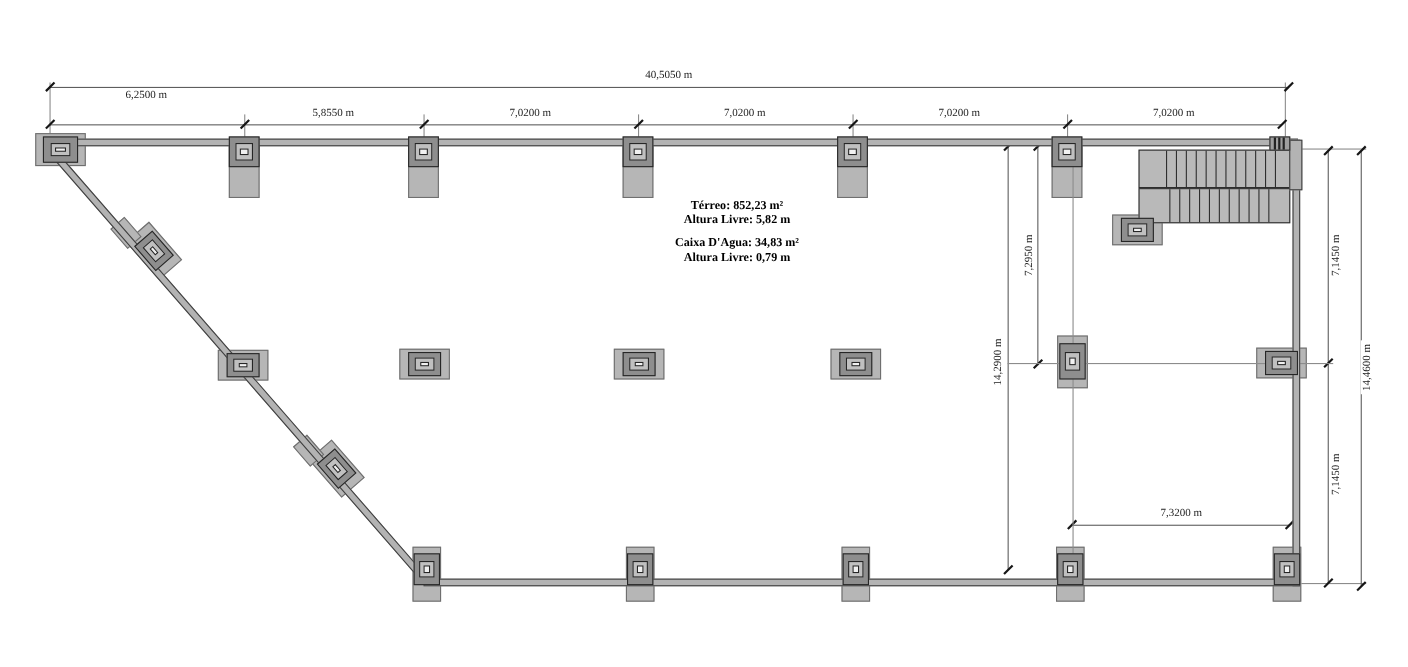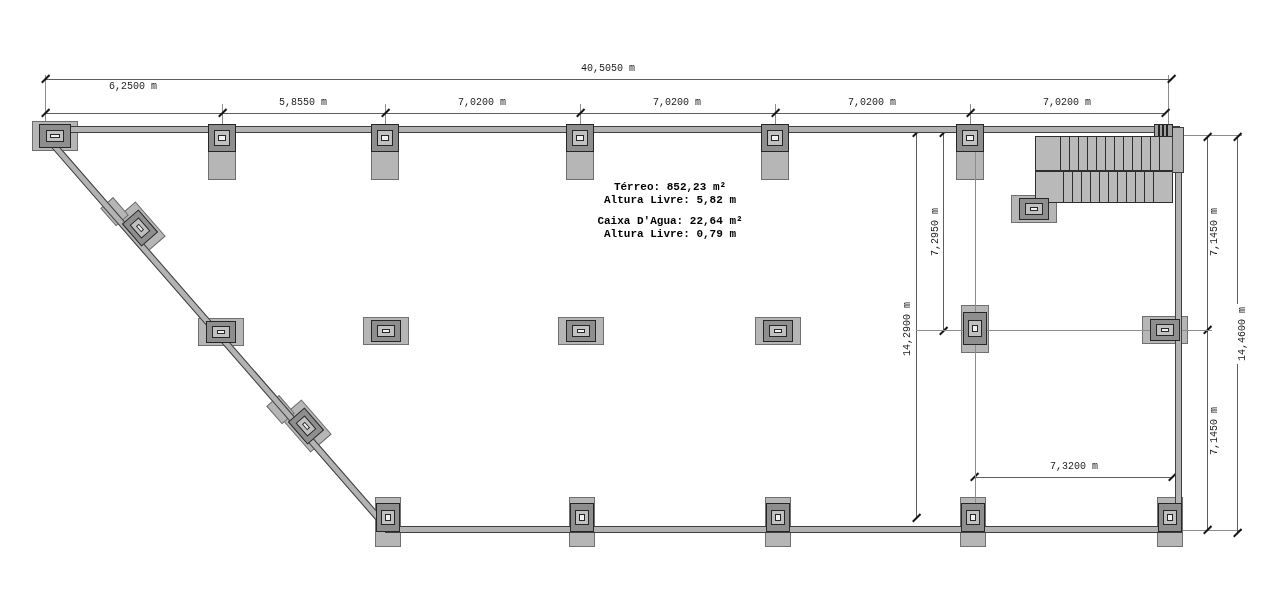--- a/index.html
+++ b/index.html
@@ -1,17 +1,17 @@
 <!DOCTYPE html>
 <html><head>
 <meta charset="utf-8">
 <style>
   html,body{margin:0;padding:0;background:#fff}
   .canvas{position:relative;width:1280px;height:606px;background:#ffffff;overflow:hidden;
-          font-family:Liberation Mono, monospace}
+          font-family:Liberation Serif, serif}
   
   .xline{position:absolute;background:#8c8c8c;z-index:6}
   .xline.mid{z-index:13}
   
   .dline{position:absolute;background:#5e5e5e;z-index:8}
   
   .tick{position:absolute;width:11px;height:1.6px;background:#161616;transform:rotate(-45deg);z-index:9}
   
   .wall{position:absolute;background:#b3b3b3;border:1px solid #3f3f3f;box-sizing:border-box;z-index:18}
   
@@ -58,21 +58,21 @@
   <div class="dim-label vert" style="left:1215px;top:431px">7,1450 m</div>
 
   <div class="dim-label" style="left:1074px;top:467px">7,3200 m</div>
 
   <div class="annotation">
     <div class="floor-group">
       <div>Térreo: 852,23 m²</div>
       <div>Altura Livre: 5,82 m</div>
     </div>
     <div class="floor-group">
-      <div>Caixa D'Agua: 22,64 m²</div>
+      <div>Caixa D'Agua: 34,83 m²</div>
       <div>Altura Livre: 0,79 m</div>
     </div>
   </div>
 <div class="xline" style="left: 45px; top: 75px; width: 1px; height: 51px;"></div>
     <div class="xline" style="left: 222px; top: 104px; width: 1px; height: 22px;"></div>
     <div class="xline" style="left: 385px; top: 104px; width: 1px; height: 22px;"></div>
     <div class="xline" style="left: 580px; top: 104px; width: 1px; height: 22px;"></div>
     <div class="xline" style="left: 775px; top: 104px; width: 1px; height: 22px;"></div>
     <div class="xline" style="left: 970px; top: 104px; width: 1px; height: 22px;"></div>
     <div class="xline" style="left: 1168px; top: 75px; width: 1px; height: 51px;"></div>

